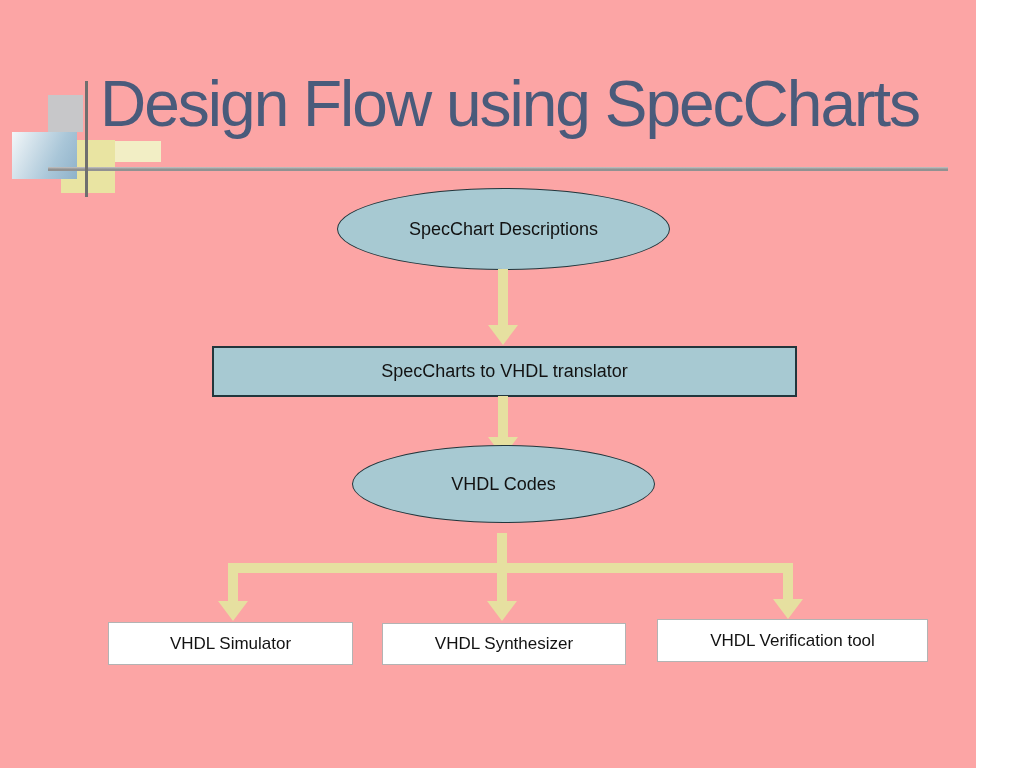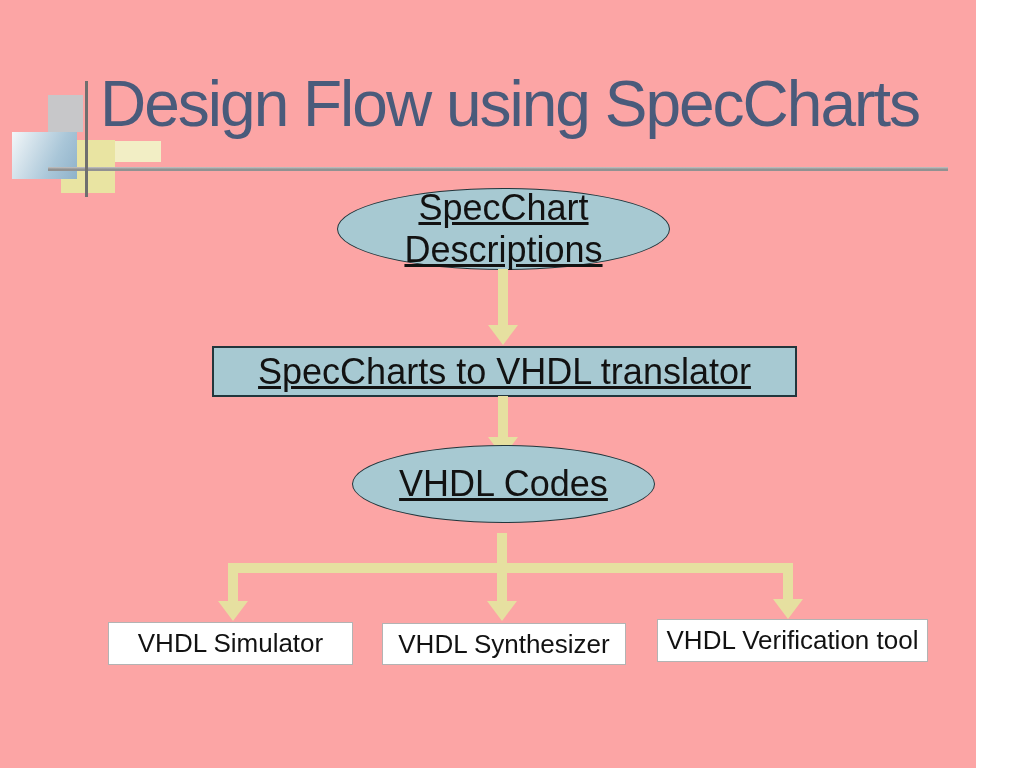--- a/index.html
+++ b/index.html
@@ -30,33 +30,33 @@
     font-size: 64px; line-height: 1.02; letter-spacing: -2px;
     color: var(--title-color, #4a5b7b); white-space: nowrap;
   }
 
   
   .node {
     display: flex; align-items: center; justify-content: center;
     background: var(--node-fill, #a7c9d2);
     border: 2px solid var(--node-stroke, #22363c);
     box-sizing: border-box;
-    color: #121212; font-size: 36px; text-align: center; text-decoration: underline;
+    color: #121212; font-size: 18px; text-align: center;
   }
   .ellipse { border-radius: 50%; border-width: 1.5px; }
   .ellipse-top  { left: 337px; top: 188px; width: 333px; height: 82px; }
   .rect-node    { left: 212px; top: 346px; width: 585px; height: 51px; text-align: right; }
   .ellipse-mid  { left: 352px; top: 445px; width: 303px; height: 78px; }
 
   .endbox {
     display: flex; align-items: center; justify-content: center;
     background: #ffffff;
     border: 1px solid var(--box-border, #b3b3b3);
     box-sizing: border-box;
-    color: #121212; font-size: 26px; text-align: center;
+    color: #121212; font-size: 17px; text-align: center;
   }
   .box-sim { left: 108px; top: 622px; width: 245px; height: 43px; }
   .box-syn { left: 382px; top: 623px; width: 244px; height: 42px; }
   .box-ver { left: 657px; top: 619px; width: 271px; height: 43px; }
 
   
   .shaft { background: var(--arrow-color, #e6e0a0); }
   .head { width: 0; height: 0;
     border-left: 15px solid transparent;
     border-right: 15px solid transparent;

